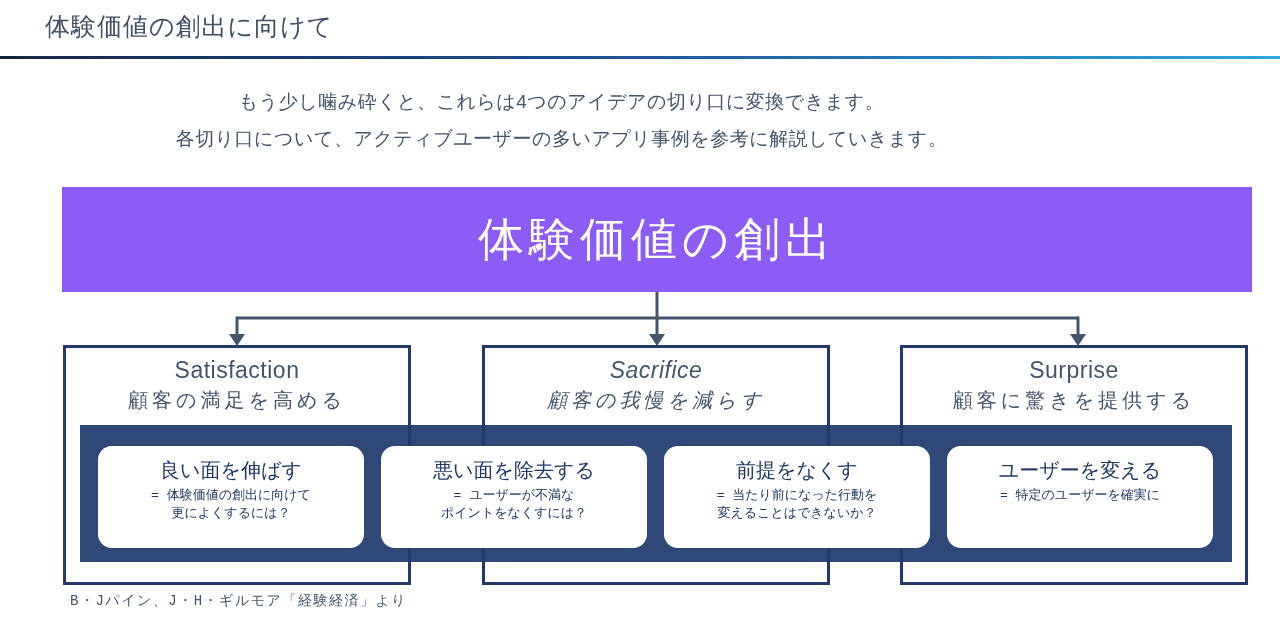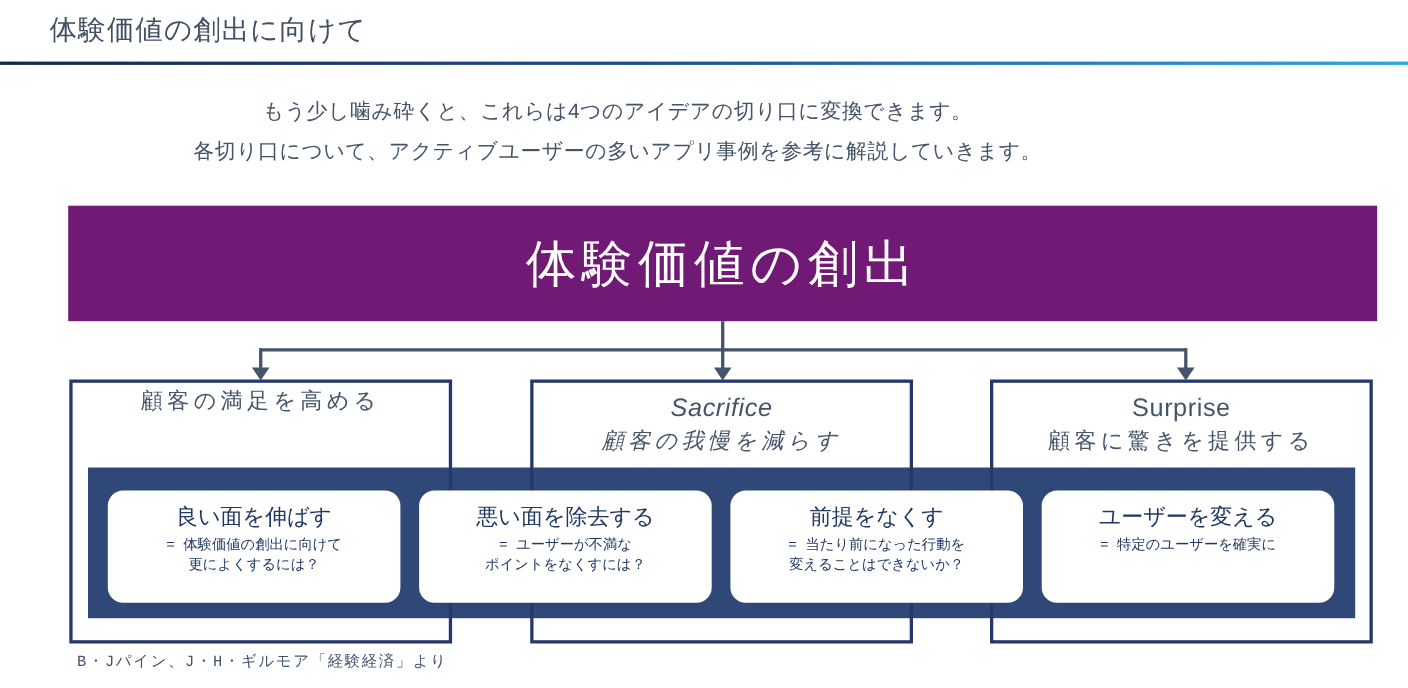--- a/index.html
+++ b/index.html
@@ -26,21 +26,21 @@
   .intro{
     position:absolute;top:83px;left:0;width:1123px;
     text-align:center;font-size:19px;line-height:37px;
     color:#44546A;letter-spacing:0.5px;
   }
   .intro p{margin:0;}
 
   
   .root-box{
     position:absolute;left:62px;top:187px;width:1190px;height:105px;
-    background:#701a75;display:flex;align-items:center;justify-content:center;
+    background:#8b5cf6;display:flex;align-items:center;justify-content:center;
   }
   .root-box span{color:#ffffff;font-size:46px;letter-spacing:5px;}
 
   
   .connectors{position:absolute;left:0;top:0;z-index:0;pointer-events:none;}
 
   
   .band{
     position:absolute;left:80px;top:425px;width:1152px;height:137px;
     background:#2F4878;z-index:1;
@@ -100,20 +100,21 @@
     <g fill="#44546A">
       <polygon points="229,334 245,334 237,346"></polygon>
       <polygon points="649,334 665,334 657,346"></polygon>
       <polygon points="1070,334 1086,334 1078,346"></polygon>
     </g>
   </svg>
 
   <div class="band"></div>
 
   <section class="branch" id="branch-0">
+    <div class="en">Satisfaction</div>
     <div class="ja">顧客の満足を高める</div>
   </section>
 
   <section class="branch" id="branch-1">
     <div class="en">Sacrifice</div>
     <div class="ja">顧客の我慢を減らす</div>
   </section>
 
   <section class="branch" id="branch-2">
     <div class="en">Surprise</div>

